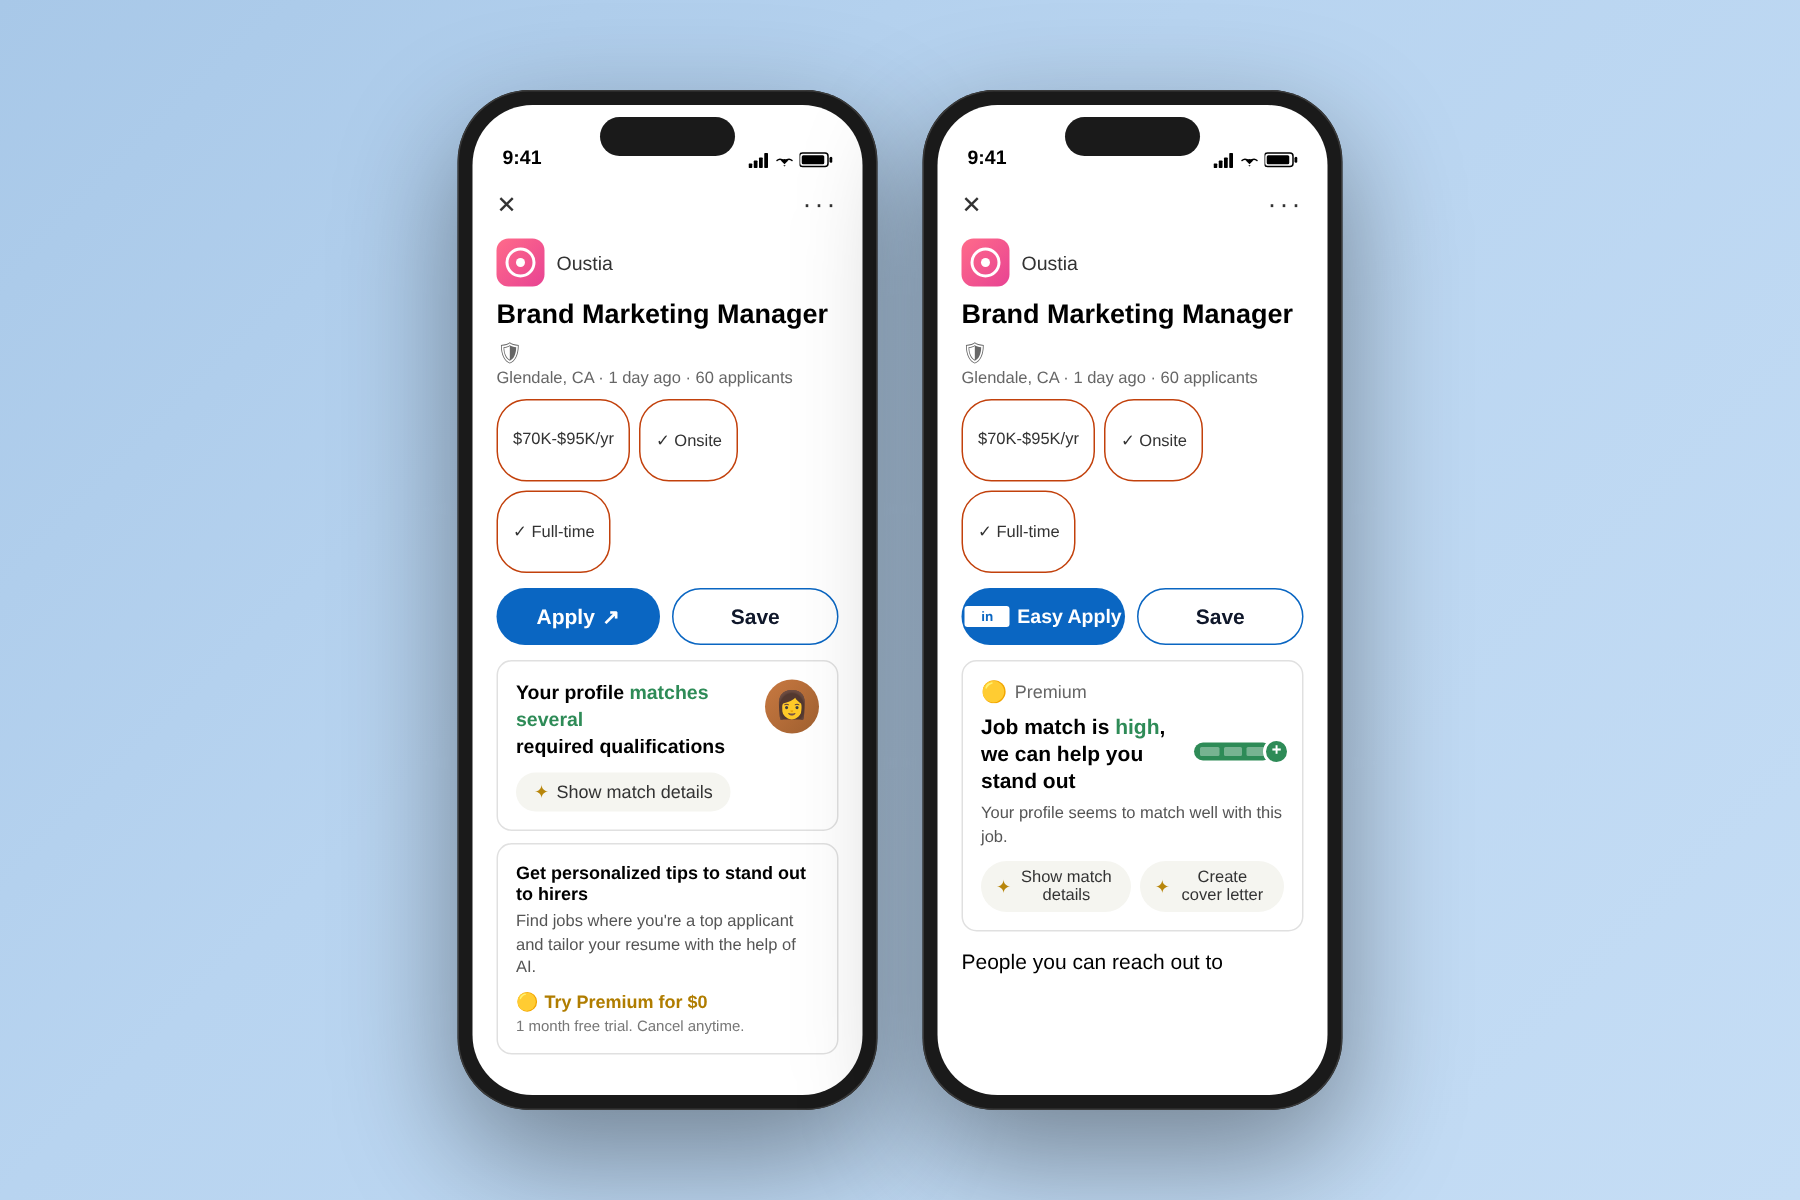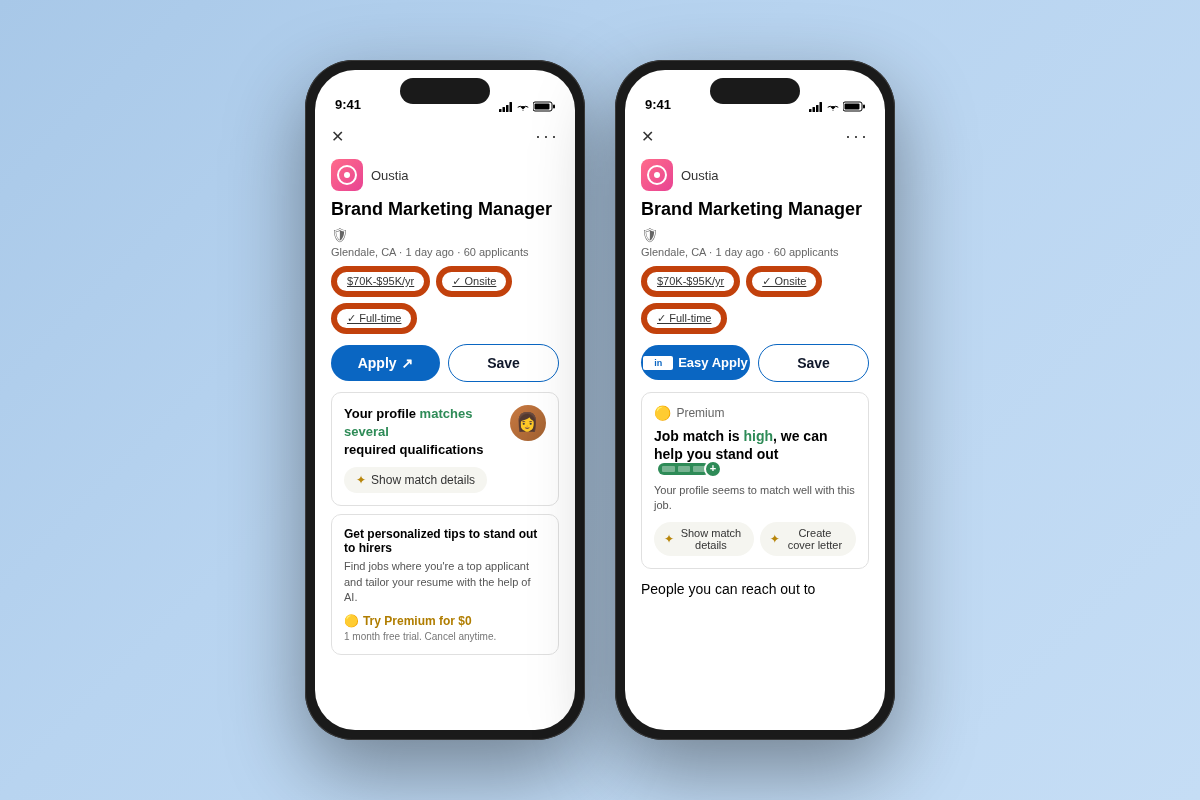--- a/index.html
+++ b/index.html
@@ -182,39 +182,37 @@
     
     .tags {
       display: flex;
       gap: 6px;
       flex-wrap: wrap;
       margin-bottom: 10px;
       flex-shrink: 0;
     }
 
     .tag {
-      border: 6px solid #c2410c;
+      border: 1px solid #c2410c;
       border-radius: 20px;
-      padding: 3px 10px;
+      padding: 20px 10px;
       font-size: 11px;
       color: #333;
       background: #fff;
       display: flex;
       align-items: center;
       gap: 3px;
-      text-decoration: underline;
     }
 
     
     .action-buttons {
       display: flex;
       gap: 8px;
       margin-bottom: 10px;
       flex-shrink: 0;
-      align-items: center;
     }
 
     .btn-apply {
       flex: 1;
       background: #0a66c2;
       color: #fff;
       border: none;
       border-radius: 24px;
       padding: 10px 0;
       font-size: 14px;
@@ -394,22 +392,21 @@
     }
 
     .job-match-title {
       font-size: 14px;
       font-weight: 700;
       color: #000;
       line-height: 1.3;
       margin-bottom: 6px;
       display: flex;
       justify-content: space-between;
-      align-items: flex-start;
-      flex-direction: column;
+      align-items: center;
     }
 
     .high-match {
       color: #2e8b57;
     }
 
     .job-match-desc {
       font-size: 11px;
       color: #555;
       line-height: 1.4;

